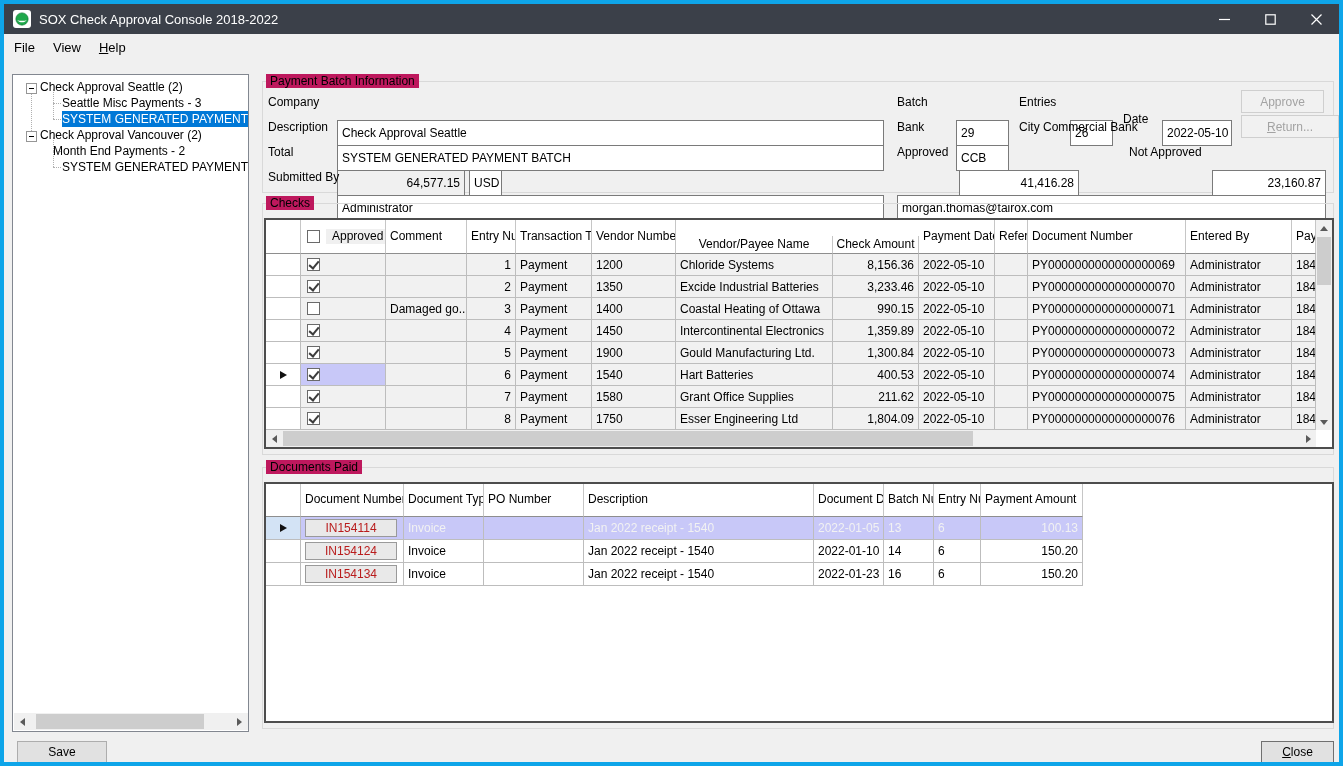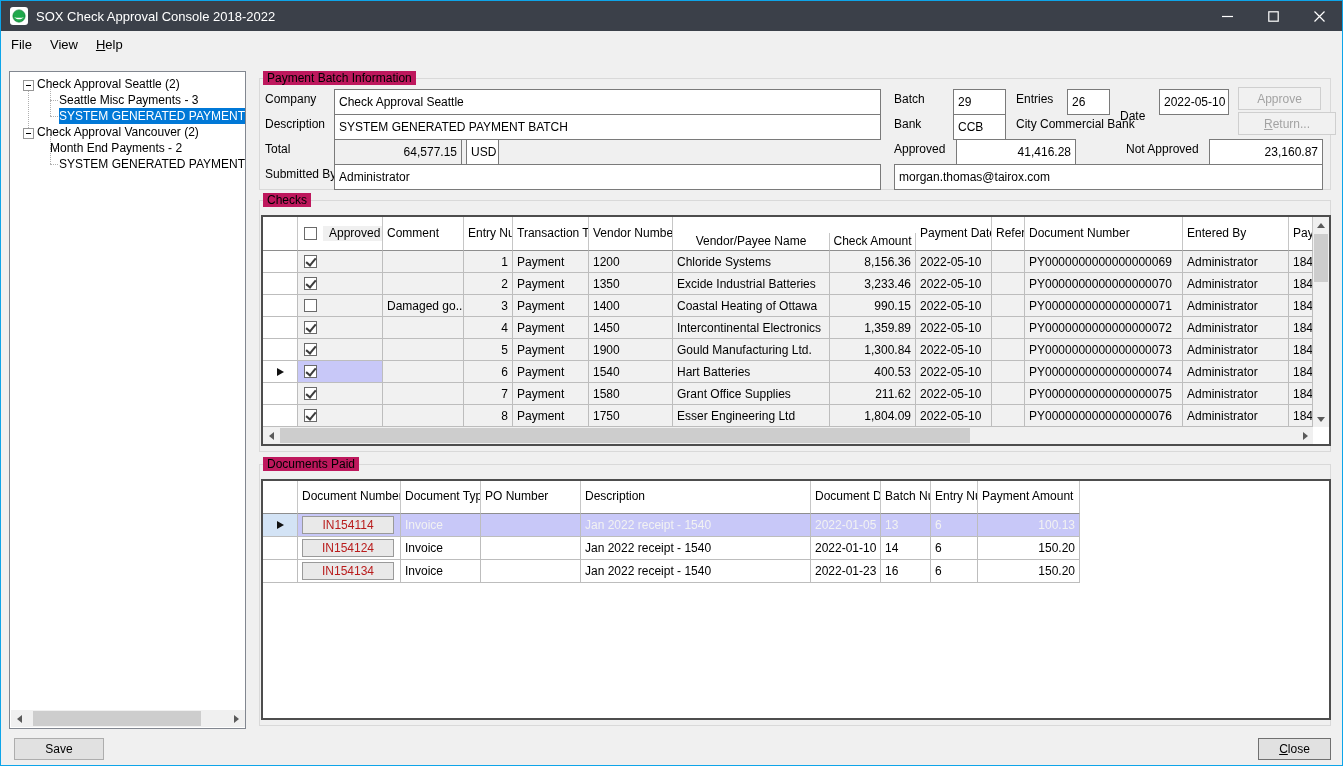--- a/index.html
+++ b/index.html
@@ -1,33 +1,33 @@
 <!DOCTYPE html>
 <html><head>
 <meta charset="utf-8">
 <style>
   * { margin:0; padding:0; box-sizing:border-box; }
   html,body { width:1343px; height:766px; }
   body { font-family:"Liberation Sans", sans-serif; font-size:12px; color:#000; }
-  #window { position:relative; width:1343px; height:766px; background:#f0f0f0; border:1px solid #0ea5e9; overflow:hidden; }
+  #window { position:relative; width:1343px; height:766px; background:#f0f0f0; border:4px solid #0ea5e9; overflow:hidden; }
 
   
   .titlebar { position:absolute; left:0; top:0; width:100%; height:30px; background:#3b4049; display:flex; align-items:center; }
   .app-icon { width:18px; height:18px; margin-left:9px; background:#fff; border-radius:3px; display:flex; align-items:center; justify-content:center; }
   .titlebar-title { color:#fff; font-size:13px; margin-left:8px; flex:1; white-space:nowrap; overflow:hidden; }
   .winbtn { width:46px; height:30px; display:flex; align-items:center; justify-content:center; color:#fff; }
   .winbtn svg { display:block; }
 
   
   .menubar { position:absolute; left:0; top:30px; width:100%; height:27px; background:#f0f0f0; display:flex; align-items:center; padding-left:1px; }
   .menu-item { display:inline-block; padding:4px 9px; font-size:13px; }
   .accel-first::first-letter { text-decoration:underline; }
 
   
-  .tb { position:absolute; background:#fff; border:1px solid #7a7a7a; display:flex; align-items:center; padding:12px 4px; height:20px; white-space:nowrap; overflow:hidden; }
+  .tb { position:absolute; background:#fff; border:1px solid #7a7a7a; display:flex; align-items:center; padding:12px 4px; height:20px; white-space:nowrap; overflow:hidden;margin-top:28px; }
   .tb.ro { background:#f0f0f0; }
   .tb.num { justify-content:flex-end; }
   .lbl { position:absolute; white-space:nowrap; height:20px; display:flex; align-items:center; }
   .btn { position:absolute; background:#e1e1e1; border:1px solid #adadad; display:flex; align-items:center; justify-content:center; font-size:12px; }
   .btn > span { display:block; }
   .btn.disabled { background:#f1f1f1; border-color:#cfcfcf; color:#a3a3a3; }
   .btn.dark-border { border-color:#707070; }
 
   .groupbox { position:absolute; border:1px solid #d9d9d9; }
   .group-label { position:absolute; background:#be185d; padding:0 4px; white-space:nowrap; z-index:3; }

